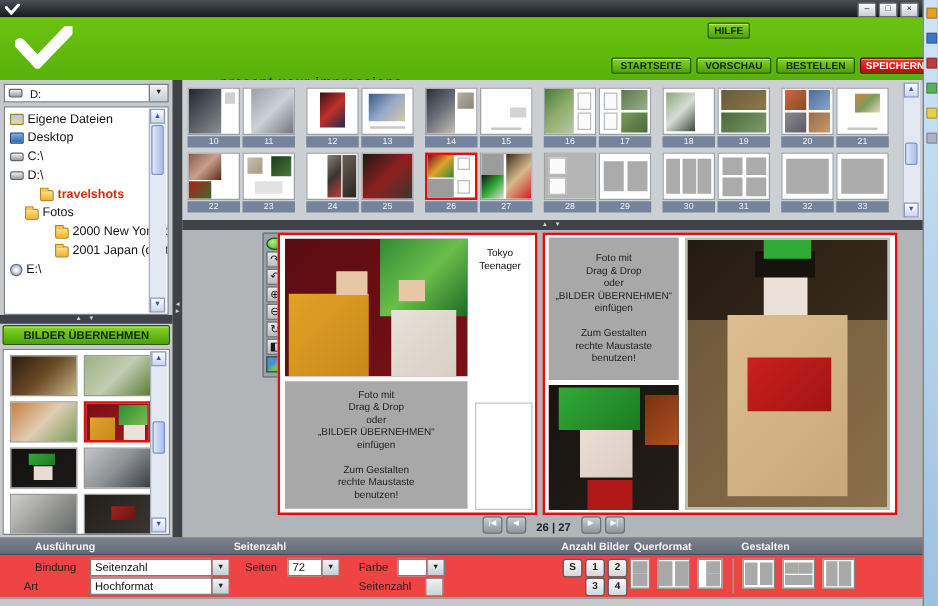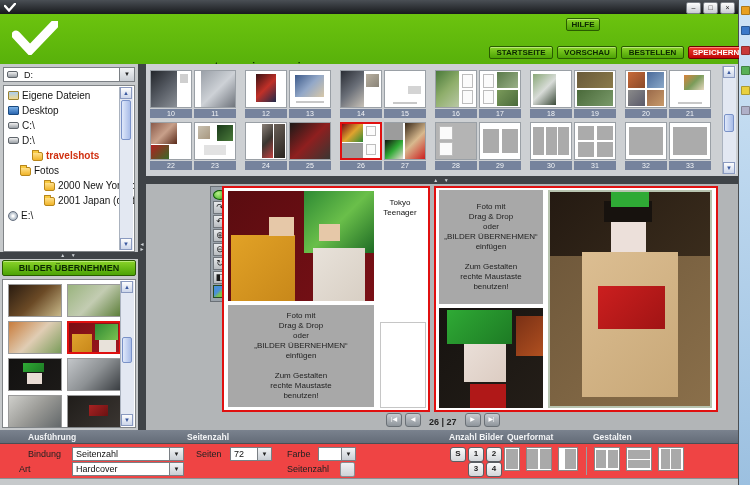--- a/index.html
+++ b/index.html
@@ -411,21 +411,21 @@
           <div class="arr">▼</div>
       </div>
       <span class="bb-lbl" style="left:287px;top:19px">Farbe</span>
       <div class="fcombo" style="left:318px;top:17px;width:38px">
         <div class="fld"></div>
           <div class="arr">▼</div>
       </div>
 
       <span class="bb-lbl" style="left:19px;top:34px">Art</span>
       <div class="fcombo" style="left:72px;top:32px;width:112px">
-        <div class="fld">Hardcover</div>
+        <div class="fld">Hochformat</div>
           <div class="arr">▼</div>
       </div>
       <span class="bb-lbl" style="left:287px;top:34px">Seitenzahl</span>
       <div class="chk" style="left:340px;top:32px"></div>
 
       <div id="anz">
           <div class="numbtn" style="left: 450px; top: 17px;">S</div>
           <div class="numbtn" style="left: 468px; top: 17px;">1</div>
           <div class="numbtn" style="left: 486px; top: 17px;">2</div>
           <div class="numbtn" style="left: 468px; top: 32px;">3</div>

